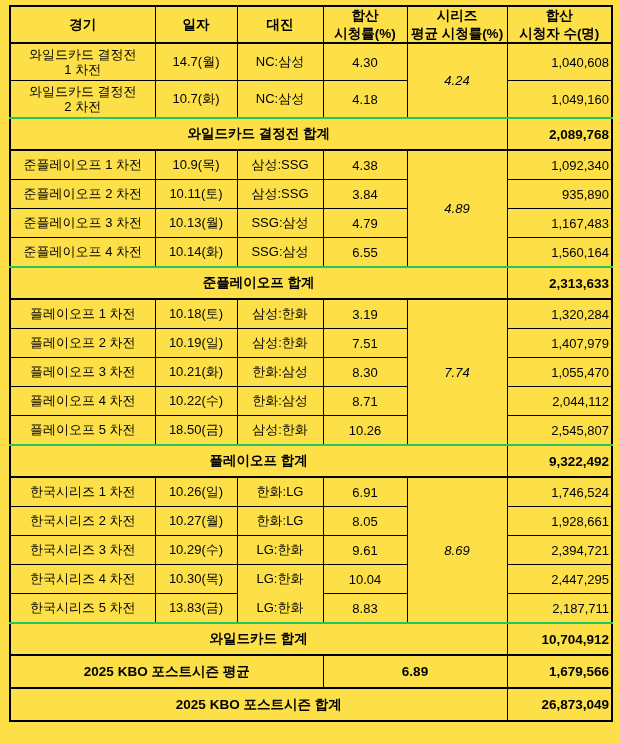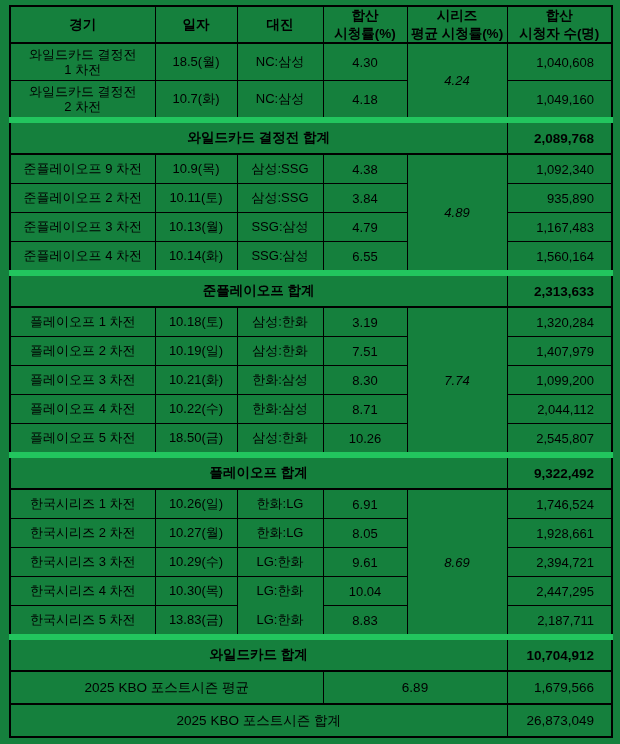--- a/index.html
+++ b/index.html
@@ -7,21 +7,21 @@
     padding: 0;
     background: #ffffff;
     color: #000000;
     font-family: "Liberation Sans", "DejaVu Sans", sans-serif;
   }
   .page {
     width: 620px;
     height: 744px;
     box-sizing: border-box;
     padding: 5px 0 0 9px;
-    background: #15803d;
+    background: #fde047;
   }
   table.viewership {
     border-collapse: collapse;
     table-layout: fixed;
     width: 602px;
     border: 2px solid #000;
   }
   col.c-game    { width: 145px; }
   col.c-date    { width: 82px; }
   col.c-matchup { width: 86px; }
@@ -43,33 +43,33 @@
     line-height: 1.3;
     height: 34px;
     border-bottom: 2px solid #000;
     white-space: pre-line;
   }
   tr.data-row td { height: 28px; font-weight: normal; }
   tr.data-row.tall td { height: 36px; }
   td.game-cell { white-space: pre-line; line-height: 1.2; text-align: center; }
   td.viewers-cell {
     text-align: right;
-    padding-right: 17px;
+    padding-right: 2px;
   }
   td.series-avg-cell { font-size: 13px; font-style: italic; }
   tr.summary-row td {
     height: 30px;
     font-weight: bold;
     font-size: 13.5px;
-    border-top: 6px solid #22c55e;
+    border-top: 2px solid #22c55e;
     border-bottom: 2px solid #000;
   }
   tr.footer-row td {
     height: 31px;
-    font-weight: normal;
+    font-weight: bold;
     font-size: 13.5px;
     border-top: 2px solid #000;
     border-bottom: 2px solid #000;
   }
   
   td.border-hidden-bottom { border-bottom-style: hidden; }
 </style>
 </head>
 <body>
 
@@ -94,41 +94,41 @@
 평균 시청률(%)</th>
         <th>합산
 시청자 수(명)</th>
       </tr>
     </thead>
     <tbody>
 
       <tr class="data-row tall">
         <td class="game-cell">와일드카드 결정전
 1 차전</td>
-        <td>18.5(월)</td>
+        <td>14.7(월)</td>
         <td>NC:삼성</td>
         <td>4.30</td>
         <td rowspan="2" class="series-avg-cell">4.24</td>
         <td class="viewers-cell">1,040,608</td>
       </tr>
       <tr class="data-row tall">
         <td class="game-cell">와일드카드 결정전
 2 차전</td>
         <td>10.7(화)</td>
         <td>NC:삼성</td>
         <td>4.18</td>
         <td class="viewers-cell">1,049,160</td>
       </tr>
       <tr class="summary-row">
         <td colspan="5">와일드카드 결정전 합계</td>
         <td class="viewers-cell">2,089,768</td>
       </tr>
 
       <tr class="data-row">
-        <td class="game-cell">준플레이오프 9 차전</td>
+        <td class="game-cell">준플레이오프 1 차전</td>
         <td>10.9(목)</td>
         <td>삼성:SSG</td>
         <td>4.38</td>
         <td rowspan="4" class="series-avg-cell">4.89</td>
         <td class="viewers-cell">1,092,340</td>
       </tr>
       <tr class="data-row">
         <td class="game-cell">준플레이오프 2 차전</td>
         <td>10.11(토)</td>
         <td>삼성:SSG</td>
@@ -167,21 +167,21 @@
         <td>10.19(일)</td>
         <td>삼성:한화</td>
         <td>7.51</td>
         <td class="viewers-cell">1,407,979</td>
       </tr>
       <tr class="data-row">
         <td class="game-cell">플레이오프 3 차전</td>
         <td>10.21(화)</td>
         <td>한화:삼성</td>
         <td>8.30</td>
-        <td class="viewers-cell">1,099,200</td>
+        <td class="viewers-cell">1,055,470</td>
       </tr>
       <tr class="data-row">
         <td class="game-cell">플레이오프 4 차전</td>
         <td>10.22(수)</td>
         <td>한화:삼성</td>
         <td>8.71</td>
         <td class="viewers-cell">2,044,112</td>
       </tr>
       <tr class="data-row">
         <td class="game-cell">플레이오프 5 차전</td>

